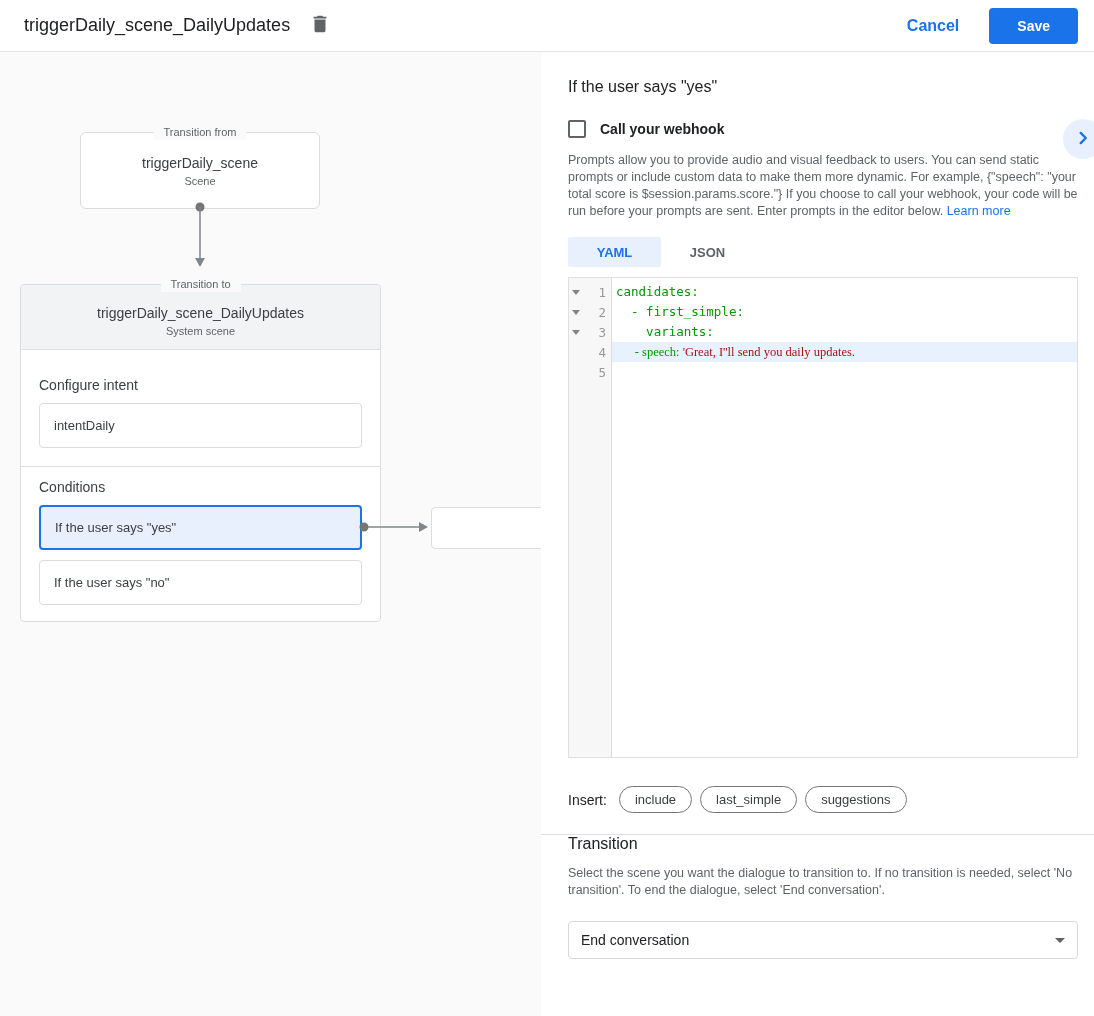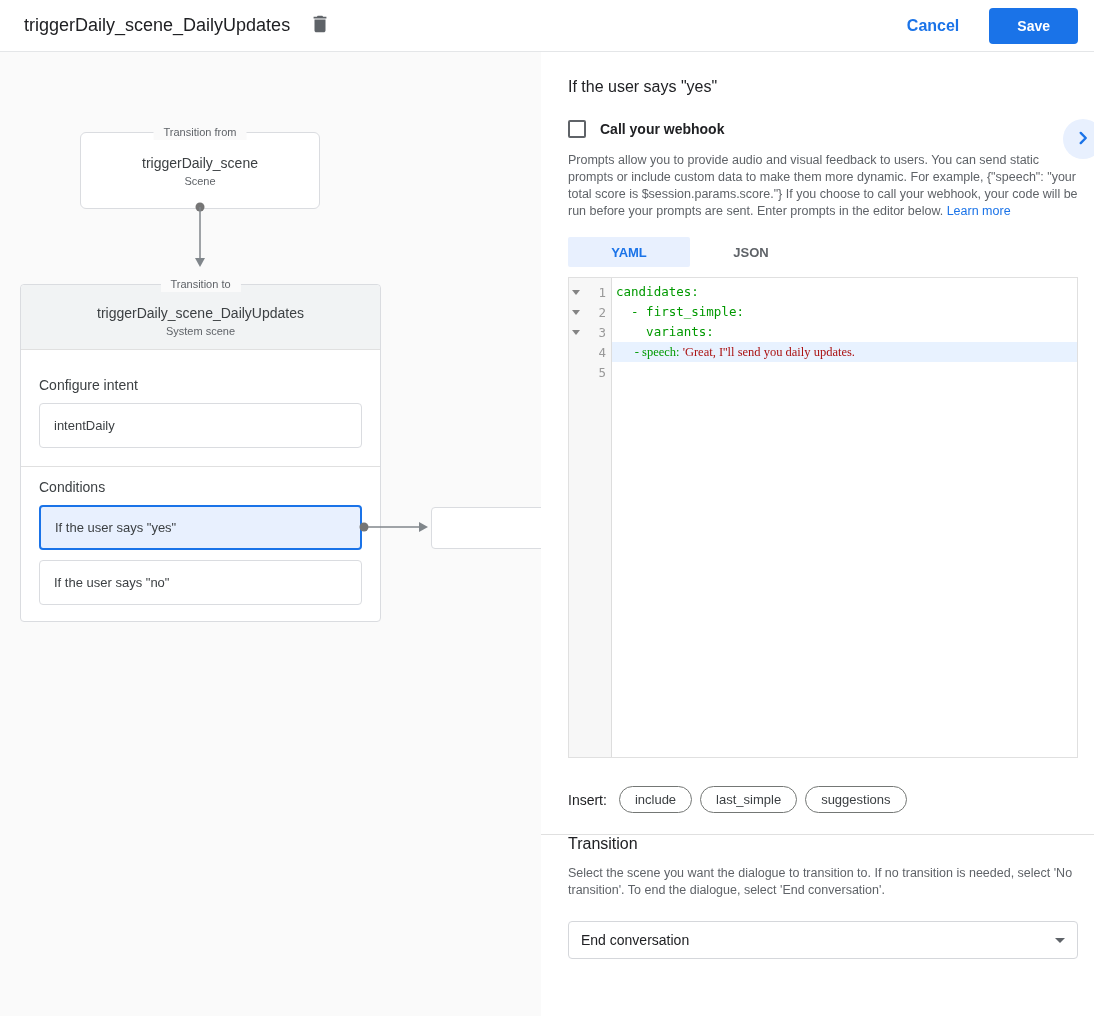--- a/index.html
+++ b/index.html
@@ -62,21 +62,21 @@
               display: flex; align-items: center; justify-content: center; }
   .checkbox.checked { background: #1a73e8; border-color: #1a73e8; }
   .check-label { font-size: 14px; font-weight: 600; color: #202124; }
   .lang-badge { margin-left: 14px; background: #f3e8fd; color: #8430ce; font-size: 11px;
                 font-weight: 600; letter-spacing: 0.3px; padding: 4px 8px; border-radius: 3px; }
 
   .desc { margin-top: 14px; font-size: 12.5px; line-height: 17px; color: #5f6368; max-width: 515px; }
   .link { color: #1a73e8; text-decoration: none; cursor: pointer; }
 
   .tabs { display: flex; margin-top: 17px; }
-  .tab { width: 122px; height: 30px; display: flex; align-items: center; justify-content: center;
+  .tab { width: 93px; height: 30px; display: flex; align-items: center; justify-content: center;
          font-size: 13px; font-weight: 600; color: #5f6368; cursor: pointer; border-radius: 2px; }
   .tab.active { background: #e8f0fe; color: #1a73e8; }
 
   
   .editor { margin-top: 10px; width: 510px; height: 481px; border: 1px solid #e0e0e0;
             display: flex; background: #fff; font-family: "DejaVu Sans Mono", monospace; font-size: 12.5px; }
   .gutter { width: 43px; background: #f7f7f7; border-right: 1px solid #ddd; padding-top: 4px; flex: none; }
   .gutter-row { height: 20px; display: flex; align-items: center; }
   .fold-cell { width: 14px; display: flex; align-items: center; justify-content: center; cursor: pointer; }
   .fold-arrow { width: 0; height: 0; border-left: 4px solid transparent; border-right: 4px solid transparent;

